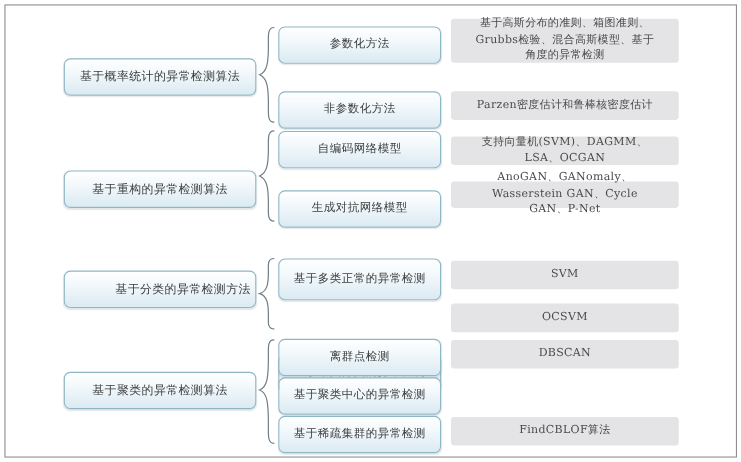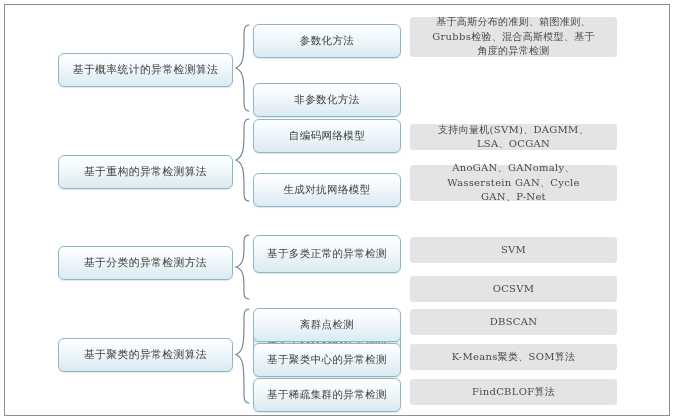--- a/index.html
+++ b/index.html
@@ -98,20 +98,23 @@
     <div class="node" style="left:248px; top:19px; width:148px; height:27px;">
       <span>参数化方法</span>
     </div>
     <div class="node" style="left:248px; top:78px; width:148px; height:27px;">
       <span>非参数化方法</span>
     </div>
 
     <div class="gnode" style="left:405px; top:12px; width:207px; height:40px;">
       <span>基于高斯分布的准则、箱图准则、Grubbs检验、混合高斯模型、基于角度的异常检测</span>
     </div>
+    <div class="gnode" style="left:405px; top:78px; width:207px; height:26px;">
+      <span>Parzen密度估计和鲁棒核密度估计</span>
+    </div>
 
     <div class="node root" style="left:53px; top:138px; width:175px; height:30px;margin-top:12px;">
       <span>基于重构的异常检测算法</span>
     </div>
 
     <div class="brace" style="left:229px; top:112px; width:17px; height:86px;">
       <svg width="17" height="86" viewBox="0 0 17 86">
         <path d="M15 2 C9 2, 10 10, 10 17 C10 32, 9 40, 2 43 C9 46, 10 54, 10 69 C10 77, 9 84, 15 84"></path>
       </svg>
     </div>
@@ -119,25 +122,25 @@
     <div class="node" style="left:248px; top:168px; width:148px; height:27px;">
       <span>生成对抗网络模型</span>
     </div>
     <div class="node" style="left:248px; top:114px; width:148px; height:27px;">
       <span>自编码网络模型</span>
     </div>
 
     <div class="gnode" style="left:405px; top:119px; width:207px; height:26px;">
       <span>支持向量机(SVM)、DAGMM、LSA、OCGAN</span>
     </div>
-    <div class="gnode" style="left:405px; top:160px; width:207px; height:36px;">
+    <div class="gnode" style="left:405px; top:160px; width:207px; height:24px;">
       <span>AnoGAN、GANomaly、Wasserstein GAN、Cycle GAN、P-Net</span>
     </div>
 
-    <div class="node root" style="left:53px; top:241px; width:175px; height:30px;">
+    <div class="node root" style="left:53px; top:241px; width:175px; height:30px;justify-content:flex-end;">
       <span>基于分类的异常检测方法</span>
     </div>
 
     <div class="brace" style="left:229px; top:228px; width:17px; height:68px;">
       <svg width="17" height="68" viewBox="0 0 17 68">
         <path d="M15 2 C9 2, 10 8, 10 14 C10 25, 9 32, 2 34 C9 36, 10 43, 10 54 C10 60, 9 66, 15 66"></path>
       </svg>
     </div>
 
     <div class="node" style="left:248px; top:230px; width:148px; height:38px;">
@@ -170,21 +173,18 @@
     <div class="node" style="left:248px; top:338px; width:148px; height:27px;">
       <span>基于聚类中心的异常检测</span>
     </div>
     <div class="node" style="left:248px; top:373px; width:148px; height:27px;">
       <span>基于稀疏集群的异常检测</span>
     </div>
 
     <div class="gnode" style="left:405px; top:304px; width:207px; height:26px;">
       <span>DBSCAN</span>
     </div>
-    <div class="gnode" style="left:405px; top:339px; width:207px; height:26px;">
-      <span>K-Means聚类、SOM算法</span>
-    </div>
     <div class="gnode" style="left:405px; top:374px; width:207px; height:26px;">
       <span>FindCBLOF算法</span>
     </div>
 
   </div>
 </div>
 
 </body></html>

